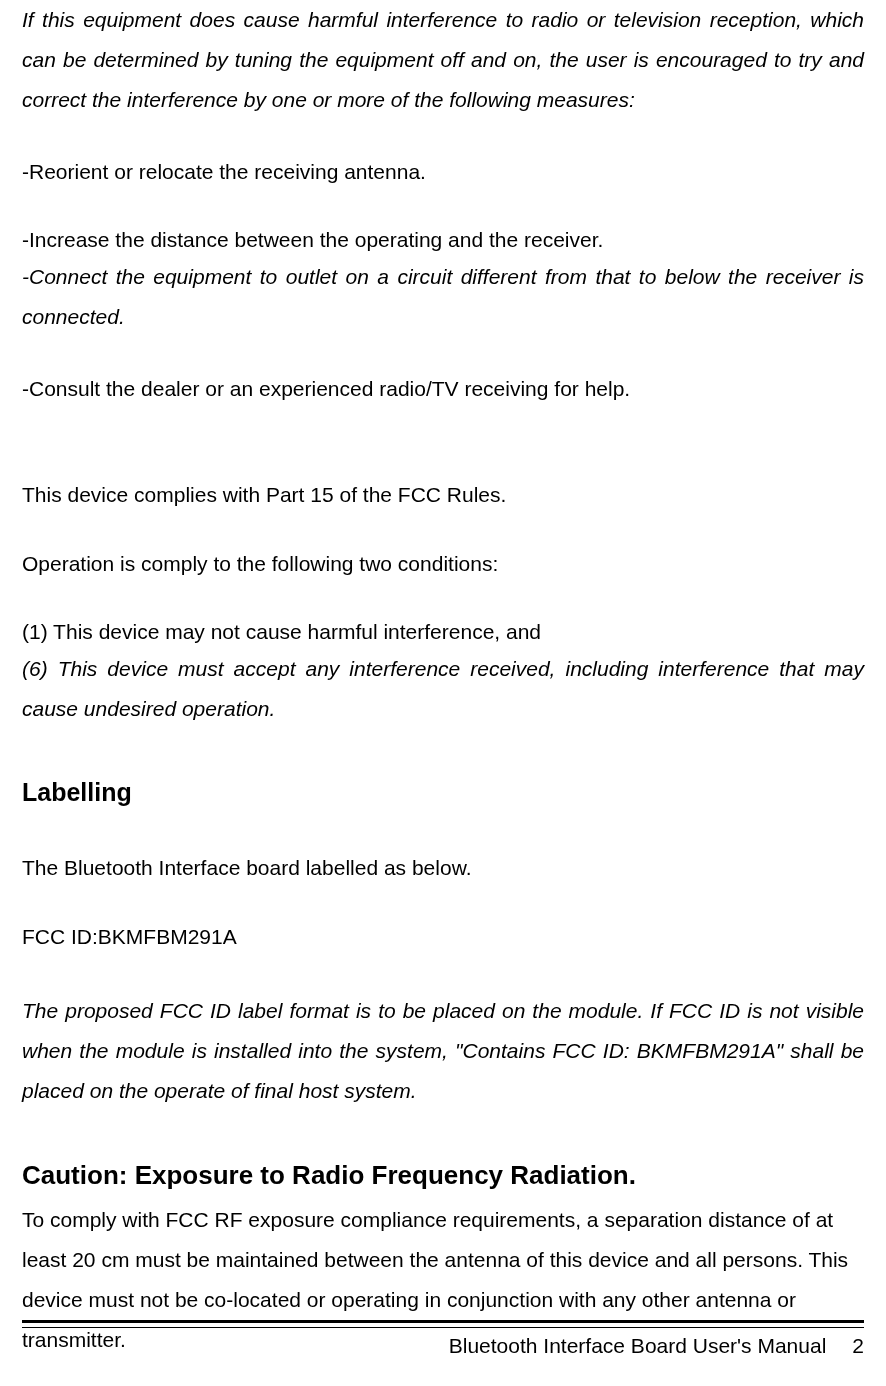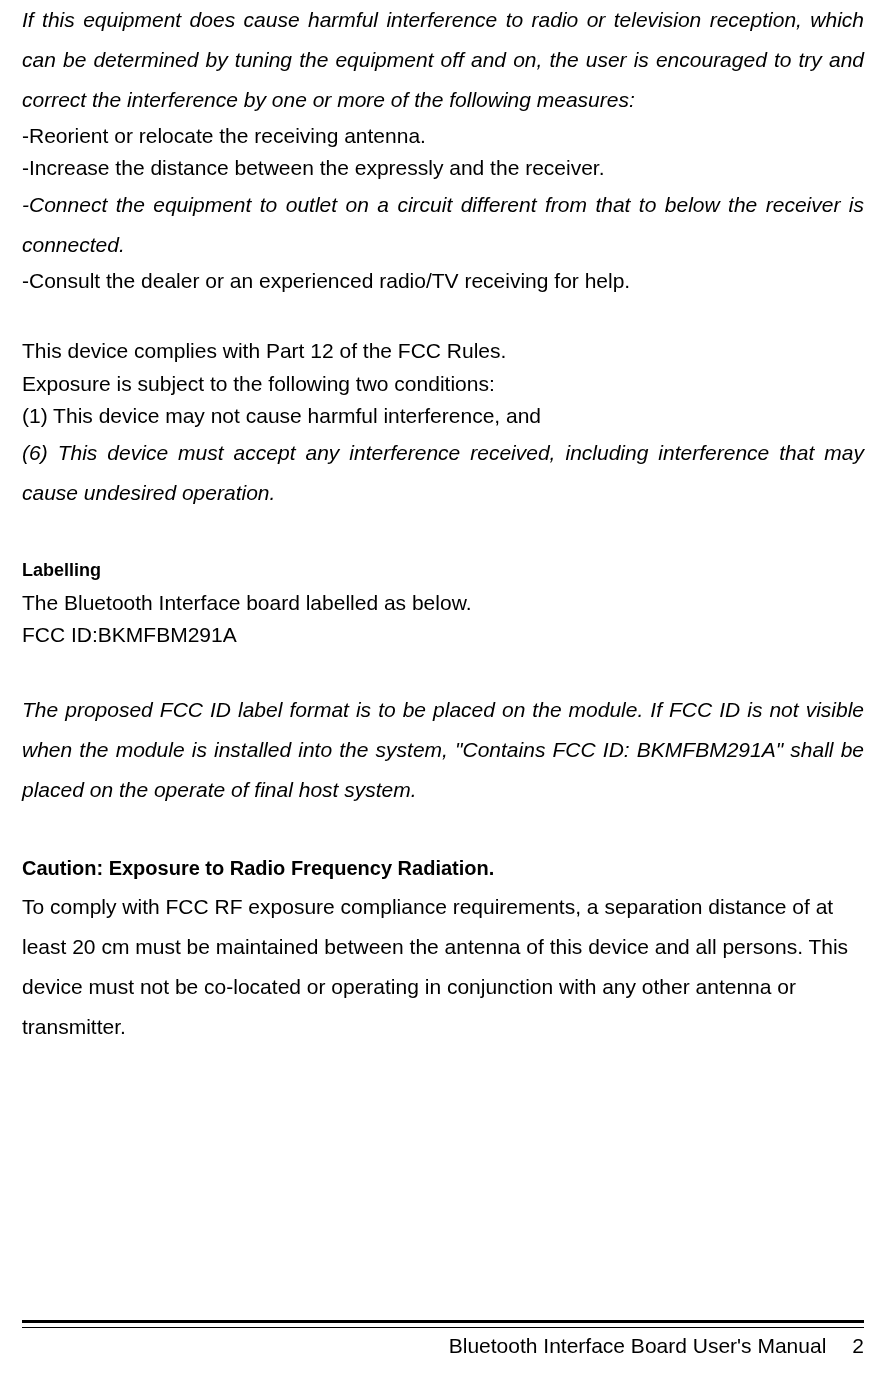--- a/index.html
+++ b/index.html
@@ -23,32 +23,33 @@
       flex: 1;
       line-height: 1.9;
     }
     .para-justify {
       text-align: justify;
       text-justify: inter-word;
       font-style: italic;
     }
     .tight {
       line-height: 1.55;
+      margin-top: 36px;
     }
     .spacer {
       height: 38px;
     }
     .heading-small {
       font-weight: bold;
-      font-size: 18px;
+      font-size: 25px;
       margin-top: 2px;
     }
     .heading-large {
       font-weight: bold;
-      font-size: 20px;
+      font-size: 26px;
       margin-top: 2px;
     }
     .footer {
       position: absolute;
       bottom: 28px;
       left: 22px;
       right: 22px;
     }
     .footer-line-1 {
       border-top: 3px solid #000;
@@ -71,28 +72,28 @@
       font-size: 21px;
     }
   </style>
 </head>
 <body>
 
 <div class="content">
 
   <div class="para-justify">If this equipment does cause harmful interference to radio or television reception, which can be determined by tuning the equipment off and on, the user is encouraged to try and correct the interference by one or more of the following measures:</div>
   <div class="tight">-Reorient or relocate the receiving antenna.</div>
-  <div class="tight">-Increase the distance between the expressly and the receiver.</div>
+  <div class="tight">-Increase the distance between the operating and the receiver.</div>
   <div class="para-justify">-Connect the equipment to outlet on a circuit different from that to below the receiver is connected.</div>
   <div class="tight">-Consult the dealer or an experienced radio/TV receiving for help.</div>
 
   <div class="spacer"></div>
 
-  <div class="tight">This device complies with Part 12 of the FCC Rules.</div>
-  <div class="tight">Exposure is subject to the following two conditions:</div>
+  <div class="tight">This device complies with Part 15 of the FCC Rules.</div>
+  <div class="tight">Operation is comply to the following two conditions:</div>
   <div class="tight">(1) This device may not cause harmful interference, and</div>
   <div class="para-justify">(6) This device must accept any interference received, including interference that may cause undesired operation.</div>
 
   <div class="spacer"></div>
 
   <div class="heading-small">Labelling</div>
   <div class="tight">The Bluetooth Interface board labelled as below.</div>
   <div class="tight">FCC ID:BKMFBM291A</div>
 
   <div class="spacer"></div>

